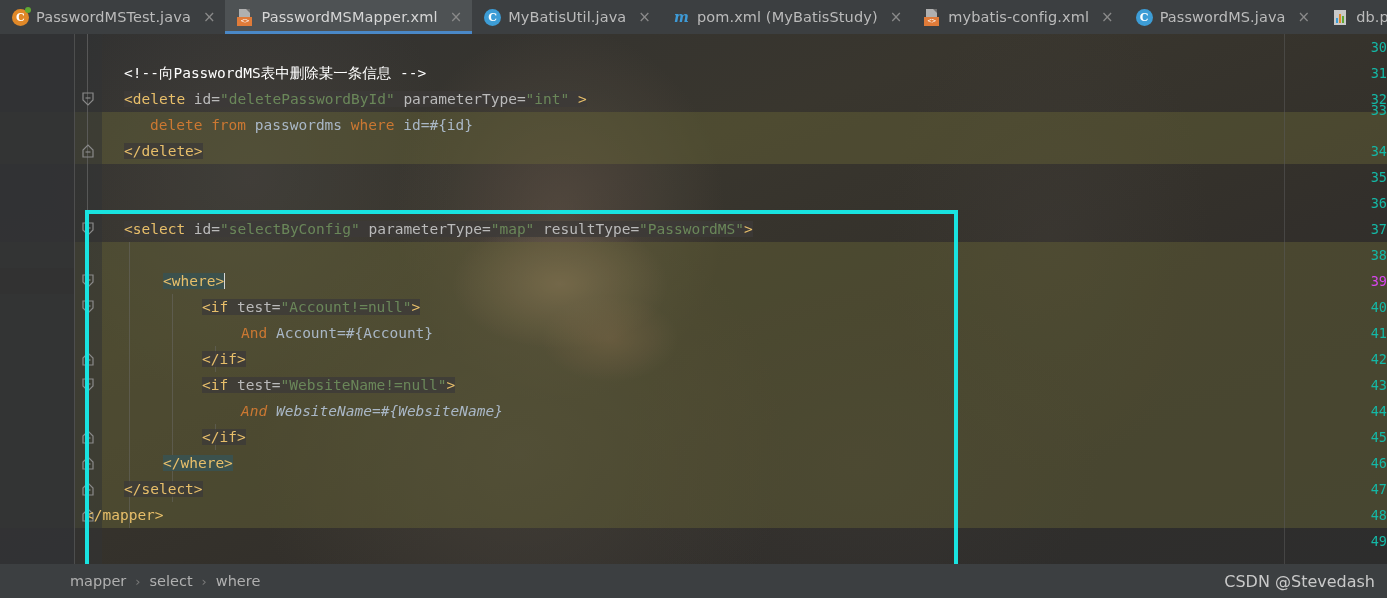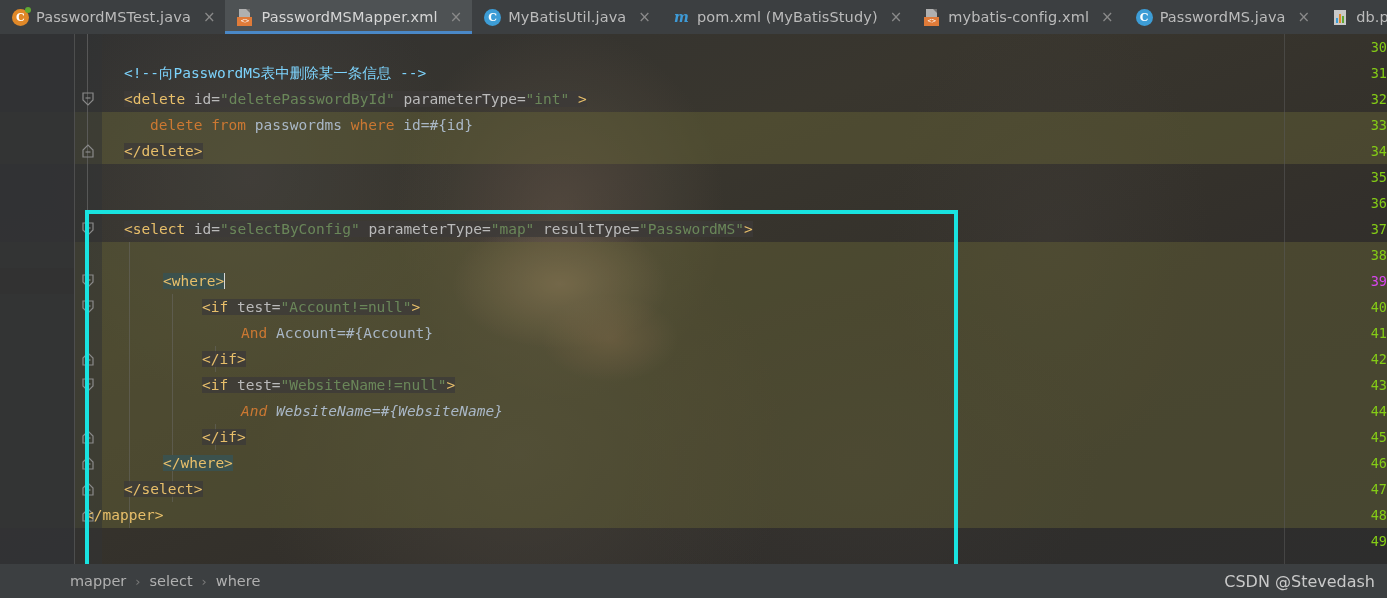--- a/index.html
+++ b/index.html
@@ -103,21 +103,21 @@
     position:absolute; left:75px; top:0; width:27px; height:530px;
     background:rgba(49,51,53,.55);
   }
   #foldstripe{
     position:absolute; left:87px; top:0; width:1px; height:530px;
     background:rgba(100,100,100,.75);
   }
   .lnum{
     position:absolute; right:0; width:70px; text-align:right;
     font-family:"DejaVu Sans Mono", monospace; font-size:13.5px;
-    color:#84cc16; line-height:26px; height:26px;
+    color:#14b8a6; line-height:26px; height:26px;
   }
   .lnum.cur{ color:#d946ef; }
   .curline-gutter{
     position:absolute; left:0; width:75px; height:26px;
     background:rgba(50,50,50,.55);
   }
   .fold{
     position:absolute; left:80px; width:16px; height:16px;
   }
   .fold svg{ display:block; }
@@ -143,21 +143,21 @@
     font-family:"DejaVu Sans Mono", monospace; font-size:14.5px;
   }
   .cl{
     position:absolute; left:102px; height:26px; line-height:26px;
     white-space:pre;
   }
   
   .t-tag    { color:#e8bf6a; }
   .t-attr   { color:#bababa; }
   .t-val    { color:#6a8759; }
-  .t-cmt    { color:#7dd3fc; }
+  .t-cmt    { color:#ffffff; }
   .t-kw     { color:#cc7832; }
   .t-ident  { color:#a9b7c6; }
   .t-plain  { color:#a9b7c6; }
   
   .tagbg{ background:rgba(60,58,56,.78); }
   
   .matchtag{ background:#3b514d; }
   
   .caret{
     display:inline-block; width:1px; height:16px; background:#d6d6d6;
@@ -267,21 +267,21 @@
 
   <div id="gutter"></div>
   <div id="foldline"></div>
   <div id="foldstripe"></div>
   <div class="curline-gutter" style="top:234px;"></div>
   <div id="gutterline"></div>
 
   <div class="lnum" style="top:0px;">30</div>
   <div class="lnum" style="top:26px;">31</div>
   <div class="lnum" style="top:52px;">32</div>
-  <div class="lnum" style="top:78px;">33</div>
+  <div class="lnum" style="top:63px;">33</div>
   <div class="lnum" style="top:104px;">34</div>
   <div class="lnum" style="top:130px;">35</div>
   <div class="lnum" style="top:156px;">36</div>
   <div class="lnum" style="top:182px;">37</div>
   <div class="lnum" style="top:208px;">38</div>
   <div class="lnum cur" style="top:234px;">39</div>
   <div class="lnum" style="top:260px;">40</div>
   <div class="lnum" style="top:286px;">41</div>
   <div class="lnum" style="top:312px;">42</div>
   <div class="lnum" style="top:338px;">43</div>

